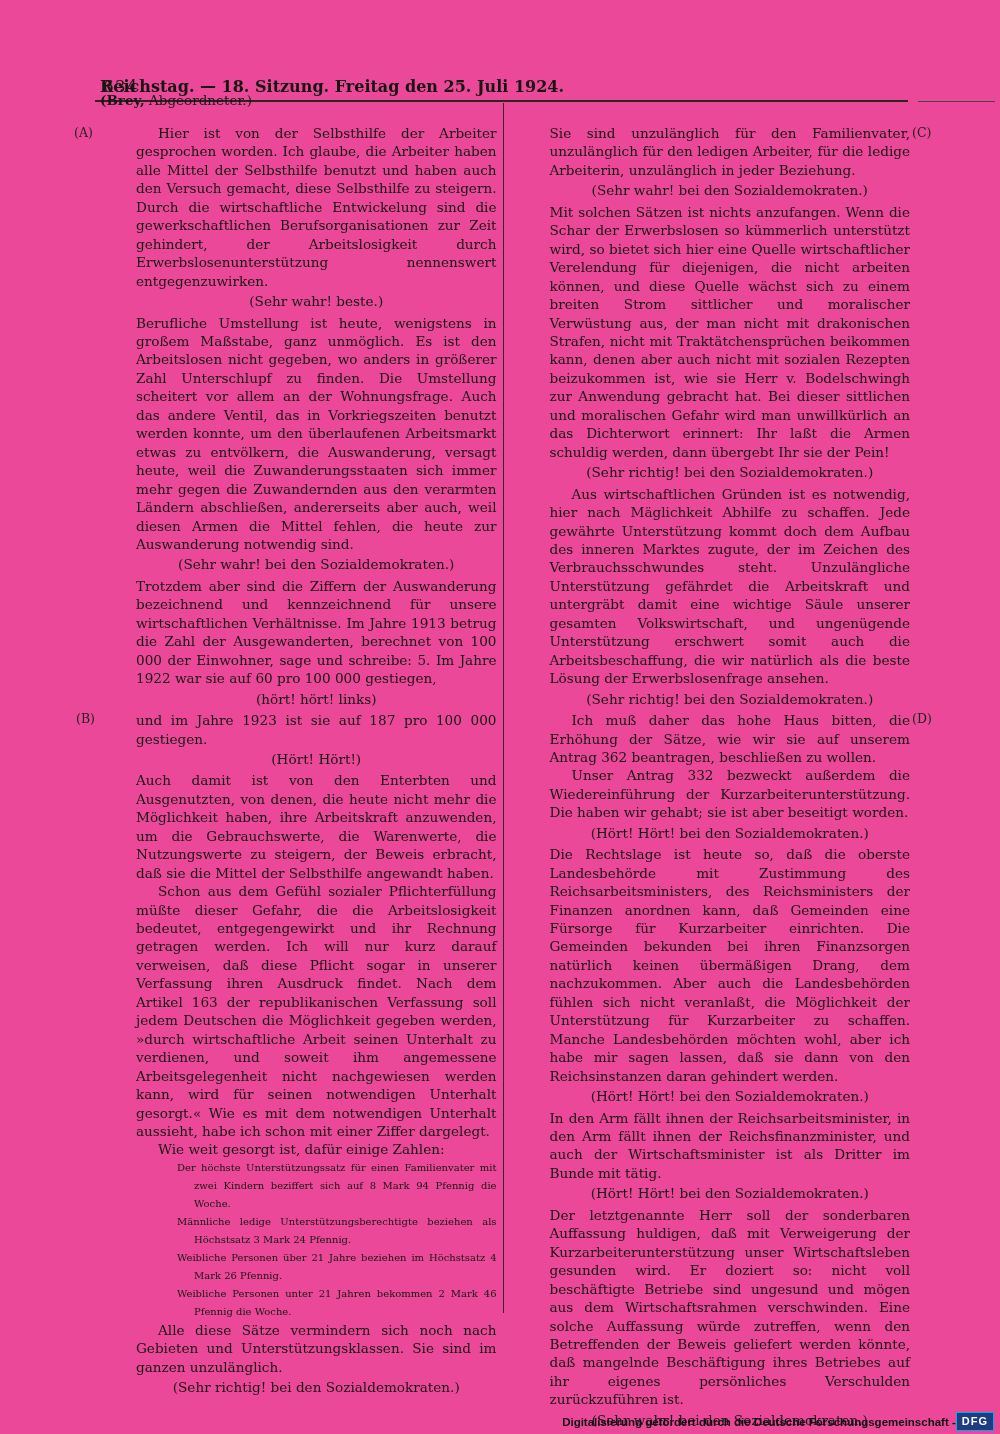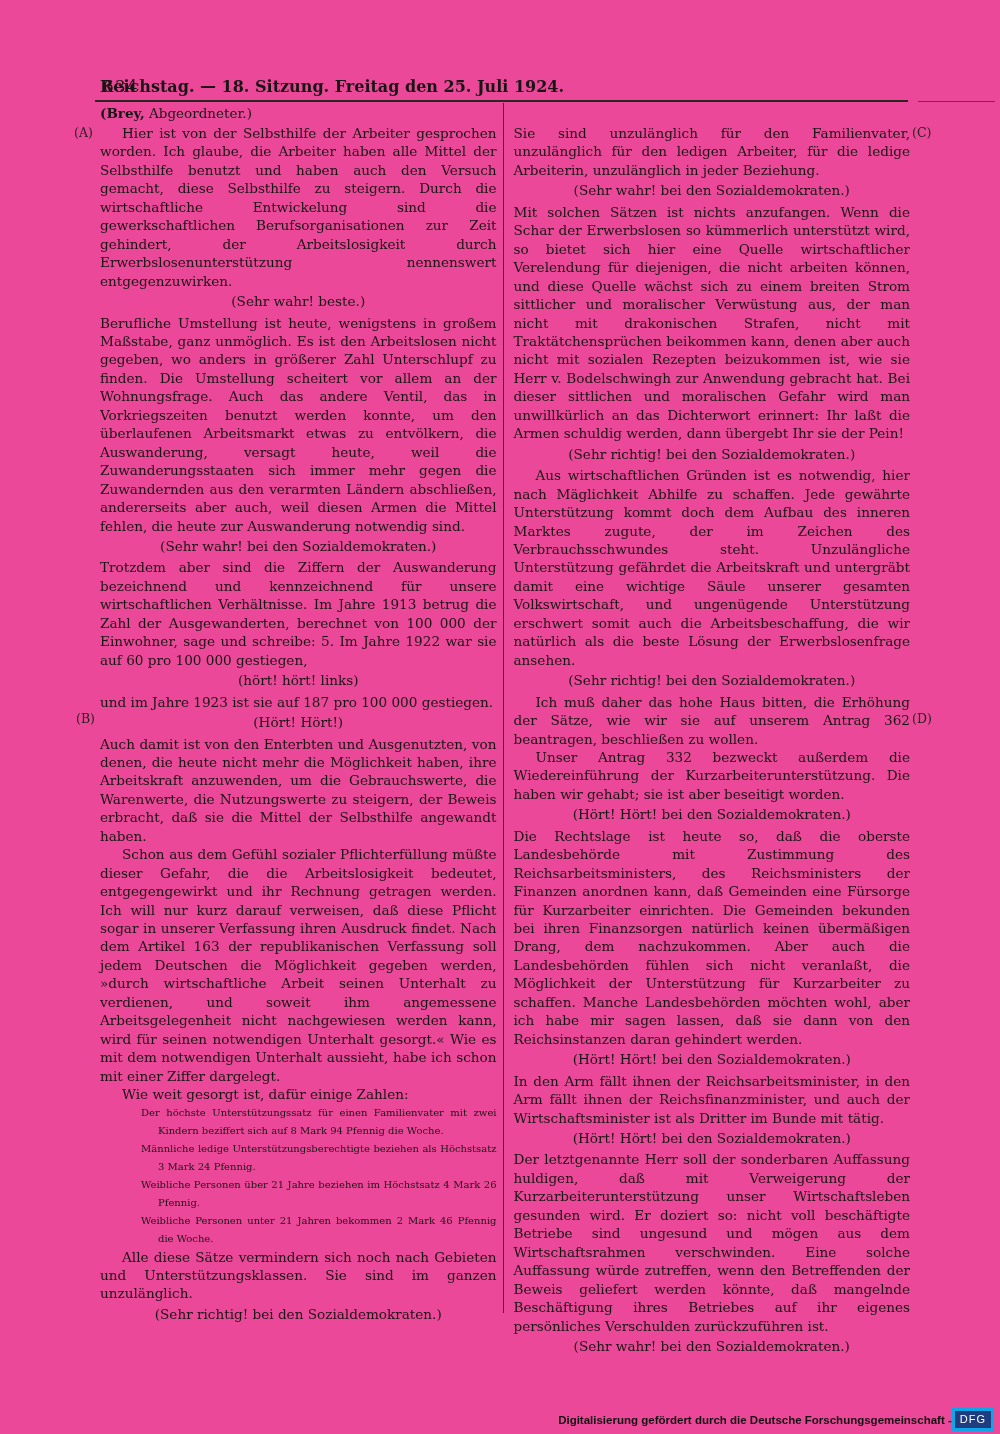--- a/index.html
+++ b/index.html
@@ -33,37 +33,37 @@
     border-top: 2px solid #2a2622;
   }
   .header-rule-right {
     position: absolute;
     top: 101px; left: 918px; width: 77px;
     height: 0;
     border-top: 1px solid #4a4540;
   }
   .speaker-line {
     position: absolute;
-    top: 105px; left: 100px;
+    top: 92px; left: 100px;
     font-size: 13.5px;
   }
   .speaker-name { font-weight: bold; }
   .column-divider {
     position: absolute;
     top: 103px; left: 503px;
     width: 1px; height: 1210px;
     background: #2e2a26;
   }
   .columns {
     position: absolute;
     top: 124px; left: 100px;
     width: 810px;
     display: flex;
   }
-  .col { width: 399px; }
+  .col { width: 399px; margin-left: 36px; }
   .col-left  { padding-right: 7px; }
   .col-right { padding-left: 10px; }
   .para {
     font-size: 13.6px;
     line-height: 18.45px;
     text-align: justify;
     hyphens: auto;
   }
   .para.indent { text-indent: 22px; }
   .interjection {
@@ -95,24 +95,24 @@
     align-items: center;
     font-family: "Liberation Sans", sans-serif;
     font-size: 11.5px;
     font-weight: bold;
     color: #121212;
   }
   .dfg-logo {
     display: inline-block;
     color: #ffffff;
     font-size: 11px;
-    font-weight: normal;
+    font-weight: bold;
     letter-spacing: 1px;
     padding: 2px 5px 3px 5px;
-    border: 3px solid #0ea5e9;
+    border: 1px solid #0ea5e9;
   }
 </style>
 </head>
 <body>
 
 <div class="page">
 
   <div class="page-number">634</div>
   <div class="header-title">Reichstag. — 18. Sitzung.  Freitag den 25. Juli 1924.</div>
   <div class="header-rule-main"></div>

